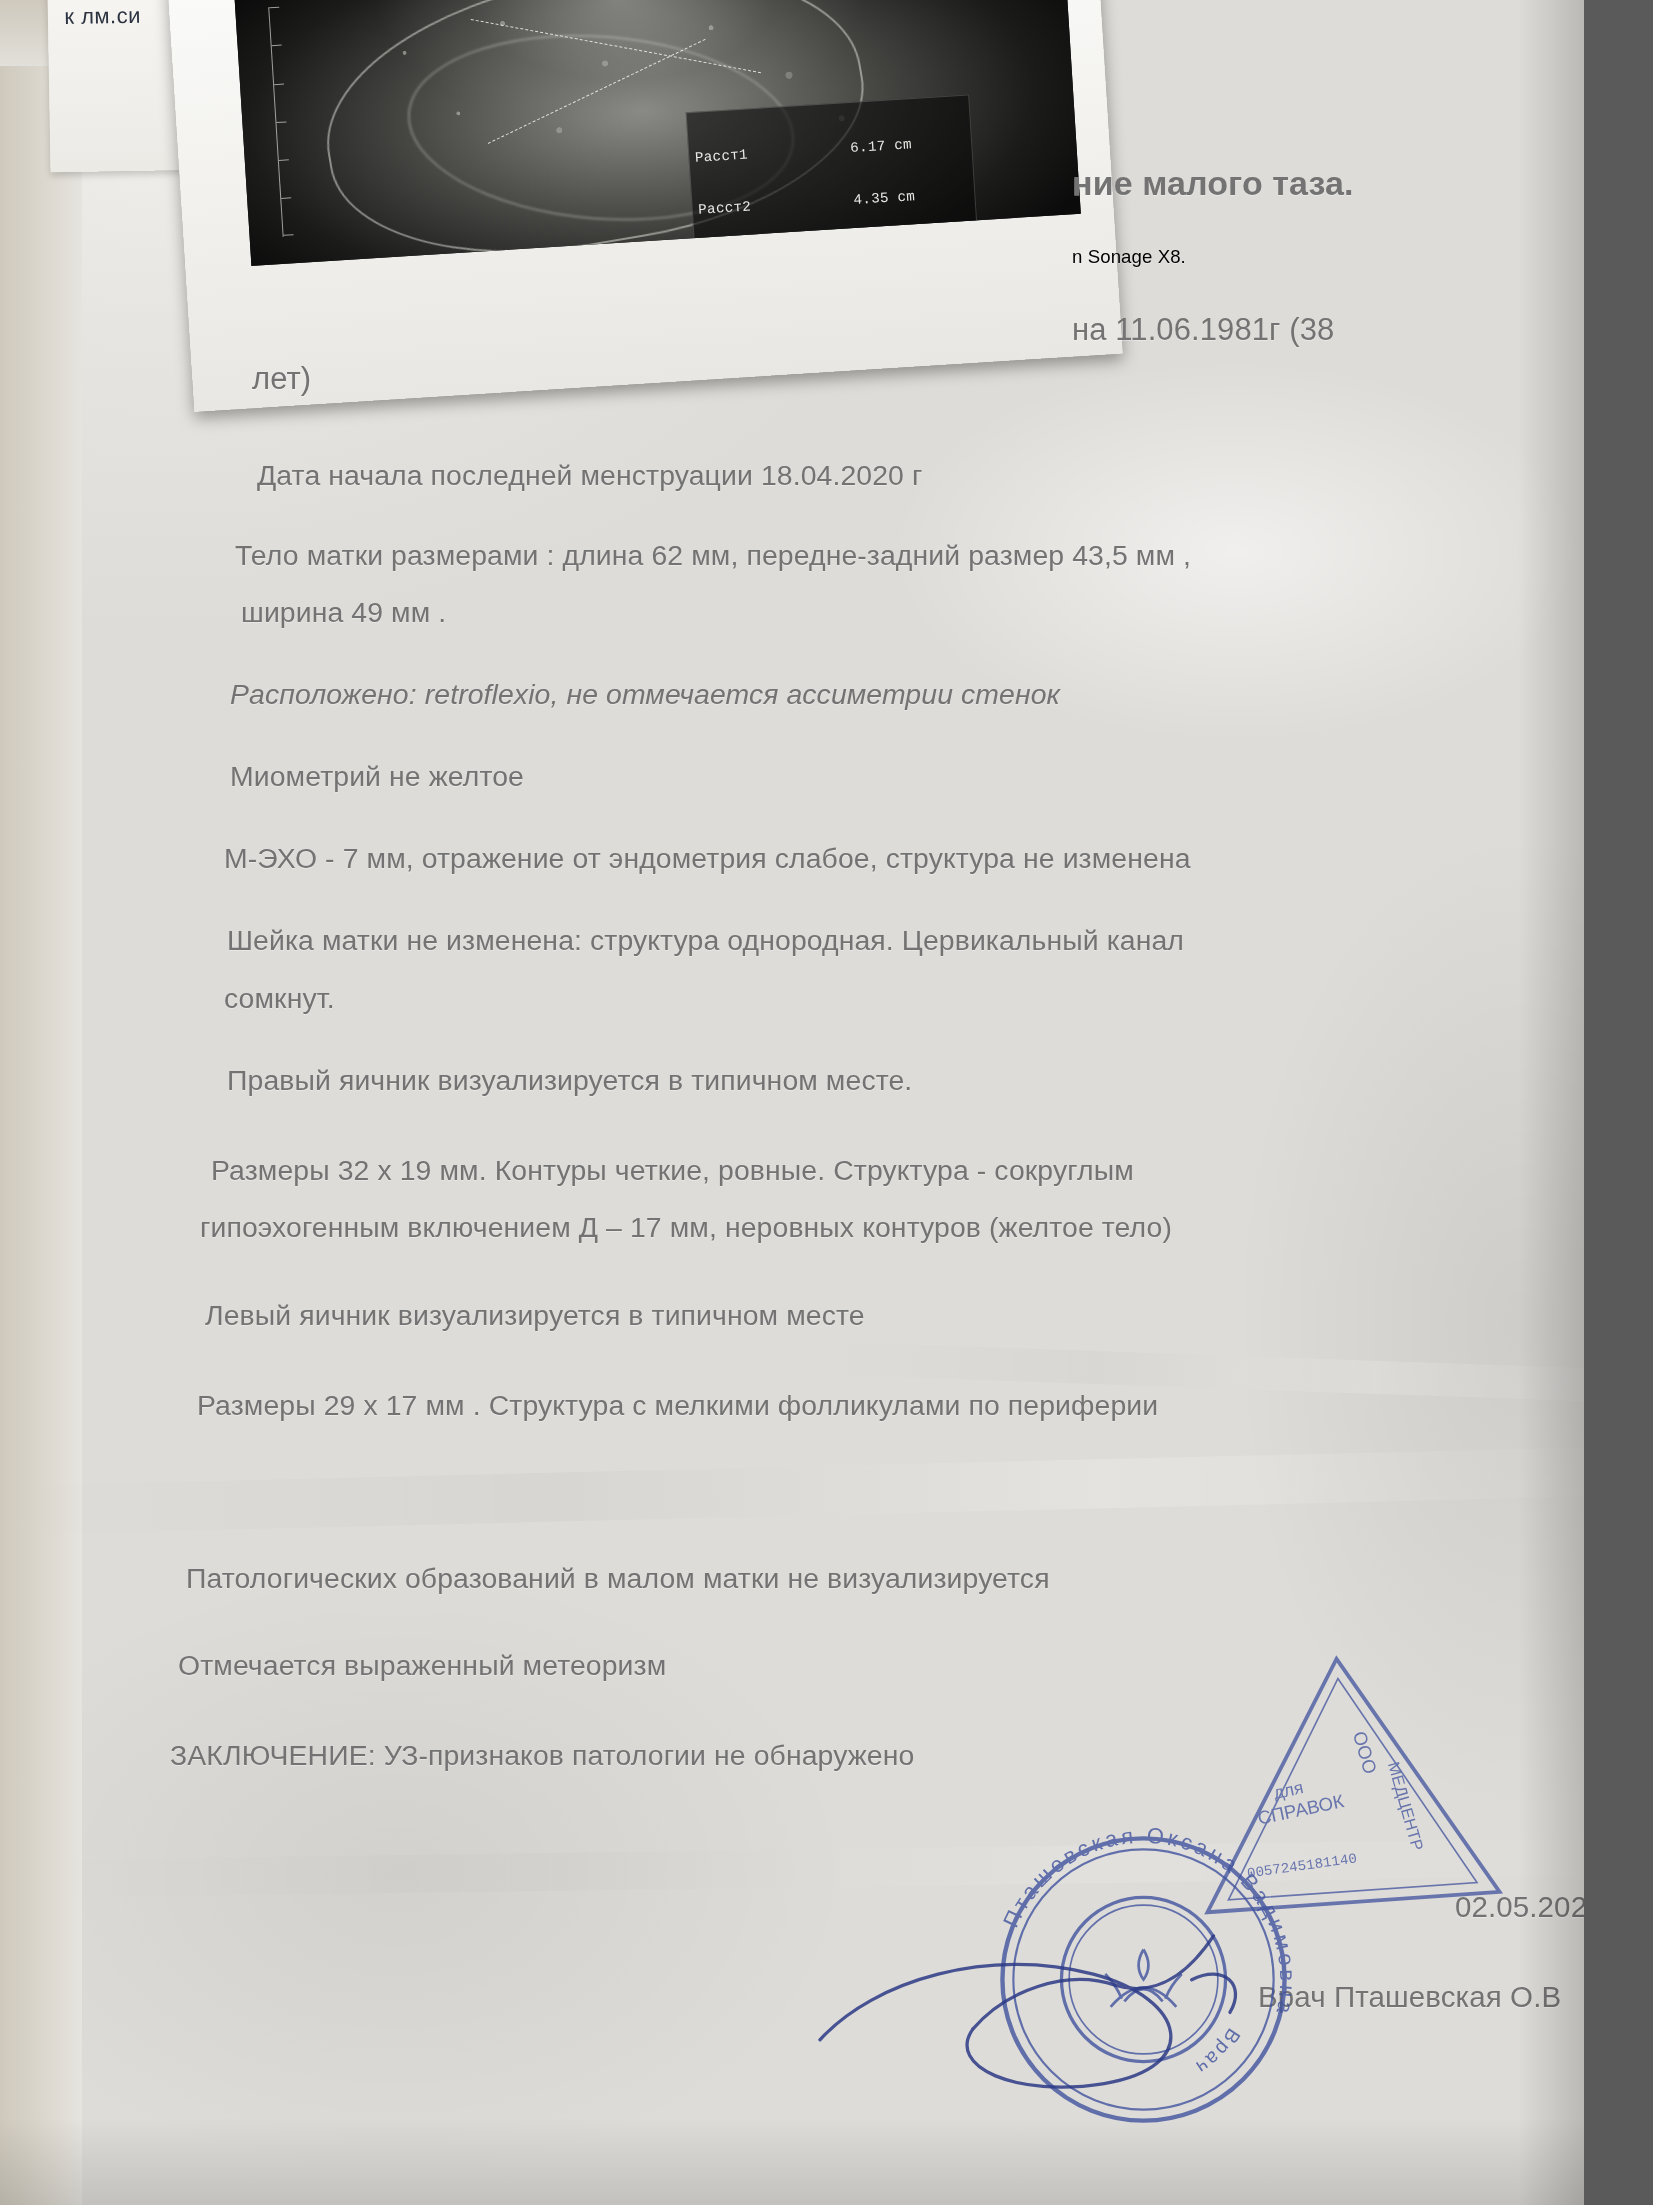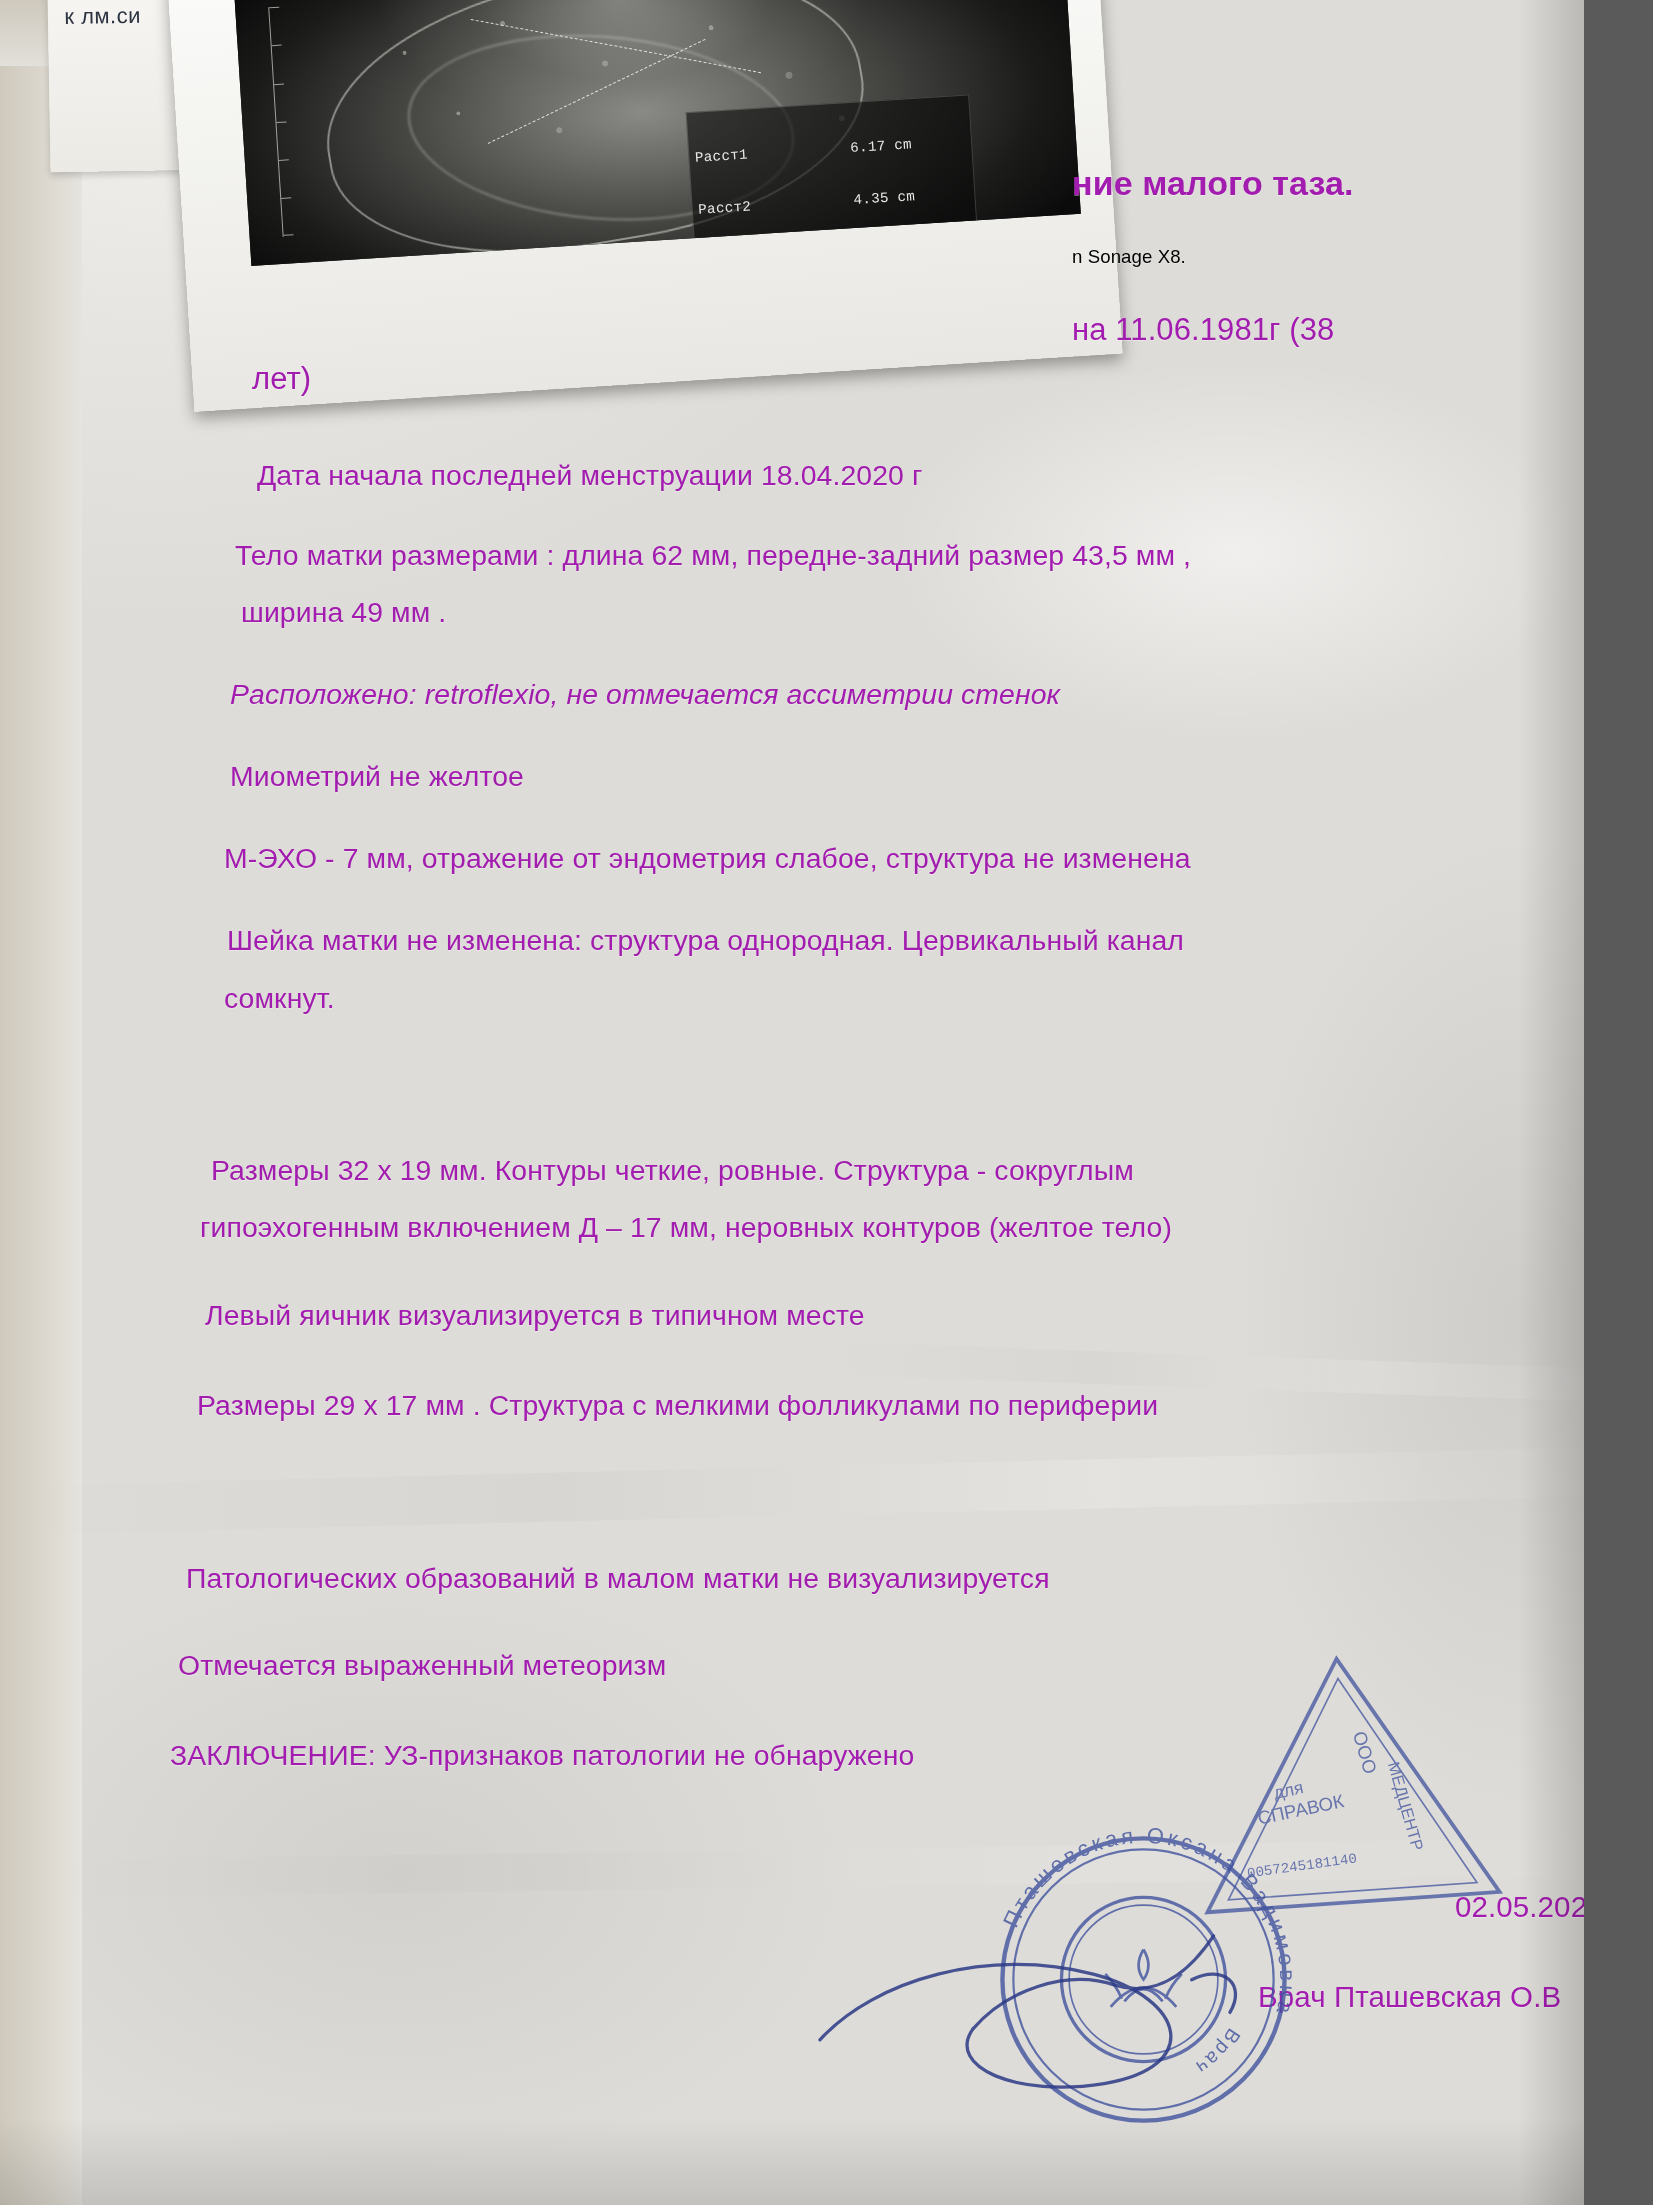--- a/index.html
+++ b/index.html
@@ -142,21 +142,21 @@
   
   .report{
     position:absolute;left:0;top:0;width:1654px;height:2205px;
     color:#262b33;
   }
   .line{
     position:absolute;
     white-space:nowrap;
     font-size:28.4px;
     letter-spacing:0.1px;
-    color:#a21caf;
+    color:#737373;
     text-shadow:0 0.5px 0 rgba(255,255,255,.35);
   }
   .line b{font-weight:normal;}
   .ttl{font-size:34px;font-weight:bold;}
   .sub{font-size:18.6px;color:#000000;}
   
   .stamp-tri{
     position:absolute;left:1192px;top:1652px;width:306px;height:257px;
     transform:rotate(-4deg);
     opacity:.75;
@@ -254,20 +254,21 @@
     <div class="line" style="left:230px;top:678px;font-style:italic;">Расположено:  retroflexio, не отмечается  ассиметрии  стенок</div>
 
     <div class="line" style="left:230px;top:760px;">Миометрий    не желтое</div>
 
     <div class="line" style="left:224px;top:842px;">М-ЭХО - 7 мм,  отражение от эндометрия слабое, структура не изменена</div>
 
     <div class="line" style="left:227px;top:924px;"><b>Шейка  матки  не  изменена</b><span>: структура  однородная.  Цервикальный  канал</span></div>
 
     <div class="line" style="left:224px;top:982px;">сомкнут.</div>
 
+    <div class="line" style="left:227px;top:1064px;"><b>Правый  яичник</b><span> визуализируется в типичном месте.</span></div>
 
     <div class="line" style="left:211px;top:1154px;">Размеры  32  x  19    мм.  Контуры  четкие,  ровные.  Структура    - сокруглым</div>
 
     <div class="line" style="left:200px;top:1211px;">гипоэхогенным включением Д – 17 мм, неровных контуров (желтое тело)</div>
 
     <div class="line" style="left:205px;top:1299px;"><b>Левый  яичник</b><span>  визуализируется в типичном месте</span></div>
 
     <div class="line" style="left:197px;top:1389px;">Размеры 29 x 17 мм . Структура  с мелкими фолликулами по периферии</div>
 
 

